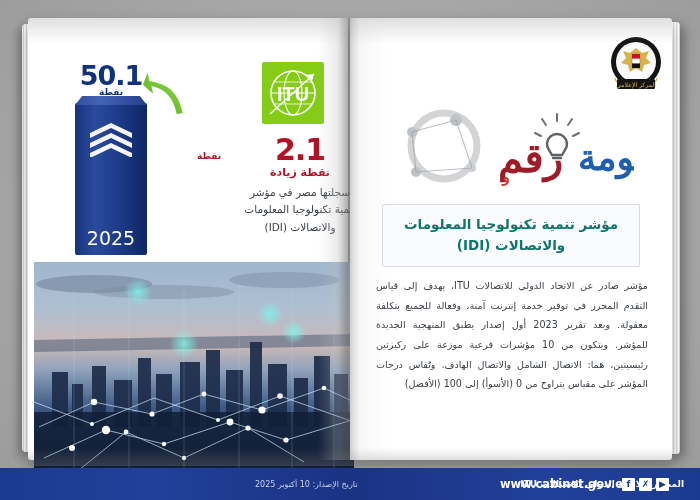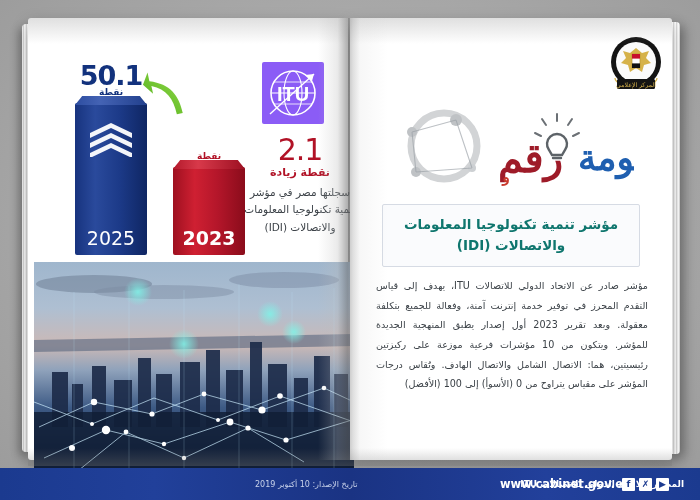--- a/index.html
+++ b/index.html
@@ -106,25 +106,25 @@
     background:linear-gradient(90deg,#b31a2c,#d8394a 35%,#9c1022 100%);
     clip-path:polygon(10% 0,90% 0,100% 100%,0 100%);
   }
   .year-red {
     position:absolute; left:0; bottom:6px; width:100%; text-align:center;
     color:#fff; font-size:19px; font-weight:bold;
   }
 
   .itu-logo {
     position:absolute; left:228px; top:30px; width:62px; height:62px;
-    background:#8b5cf6; border-radius:2px; overflow:hidden;
+    background:#84cc16; border-radius:2px; overflow:hidden;
   }
   .delta-num {
     position:absolute; left:218px; top:100px; width:96px; text-align:center;
-    color:#b11226; font-size:30px; font-weight:normal; letter-spacing:-1px;
+    color:#b11226; font-size:30px; font-weight:bold; letter-spacing:-1px;
   }
   .delta-unit {
     position:absolute; left:208px; top:134px; width:116px; text-align:center;
     color:#b11226; font-size:11px; font-weight:bold; direction:rtl;
   }
   .delta-desc {
     position:absolute; left:205px; top:152px; width:122px; text-align:center;
     color:#3d4349; font-size:10.5px; line-height:1.65; direction:rtl;
   }
 
@@ -204,23 +204,20 @@
             <linearGradient id="gr" x1="0" y1="1" x2="1" y2="0">
               <stop offset="0" stop-color="#4fae18"></stop>
                 <stop offset="1" stop-color="#92d94a"></stop>
             </linearGradient>
           </defs>
           <path d="M40 56 C40 38, 34 25, 14 18 L14 9 L7 20 L15 31 L15 23 C29 29, 34 40, 34 56 Z" fill="url(#gr)" transform="rotate(-12 28 32)"></path>
         </svg>
 
         <div class="unit-red">نقطة</div>
 
-        <div class="bar-red">
-          <div class="year-red">2023</div>
-        </div>
 
         <div class="itu-logo">
           <svg viewBox="0 0 62 62" width="62" height="62">
             <circle cx="31" cy="31" r="22" fill="none" stroke="#fff" stroke-width="1.6"></circle>
             <ellipse cx="31" cy="31" rx="9" ry="22" fill="none" stroke="#fff" stroke-width="1.1"></ellipse>
             <path d="M9 31 H53" stroke="#fff" stroke-width="1.1"></path>
             <path d="M12 20 H50 M12 42 H50" stroke="#fff" stroke-width=".8"></path>
             <path d="M8 52 L52 12" stroke="#fff" stroke-width="1.4"></path>
             <path d="M52 12 l-9 1 l7 6 z" fill="#fff"></path>
             <text x="31" y="39" font-family="'Liberation Sans',sans-serif" font-size="20" font-weight="bold" fill="#fff" text-anchor="middle">ITU</text>
@@ -358,21 +355,21 @@
       <div class="body-text">مؤشر صادر عن الاتحاد الدولي للاتصالات ITU، يهدف إلى قياس التقدم المحرز في توفير خدمة إنترنت آمنة، وفعالة للجميع بتكلفة معقولة. وبعد تقرير 2023 أول إصدار يطبق المنهجية الجديدة للمؤشر. ويتكون من 10 مؤشرات فرعية موزعة على ركيزتين رئيسيتين، هما: الاتصال الشامل والاتصال الهادف. وتُقاس درجات المؤشر على مقياس يتراوح من 0 (الأسوأ) إلى 100 (الأفضل)</div>
     </div>
 
     <div class="gutter"></div>
     <div class="page-top-curl"></div>
     <div class="page-bottom-shade"></div>
   </div>
 
   <div class="footer">
     <div class="f-source">المصدر: الاتحاد الدولي للاتصالات ITU</div>
-    <div class="f-date">تاريخ الإصدار: 10 أكتوبر 2019</div>
+    <div class="f-date">تاريخ الإصدار: 10 أكتوبر 2025</div>
     <div class="f-web">www.cabinet.gov.eg</div>
     <div class="socials">
       <div class="sbox">f</div>
       <div class="sbox">✗</div>
       <div class="sbox">▶</div>
     </div>
   </div>
 
 </div>
 

